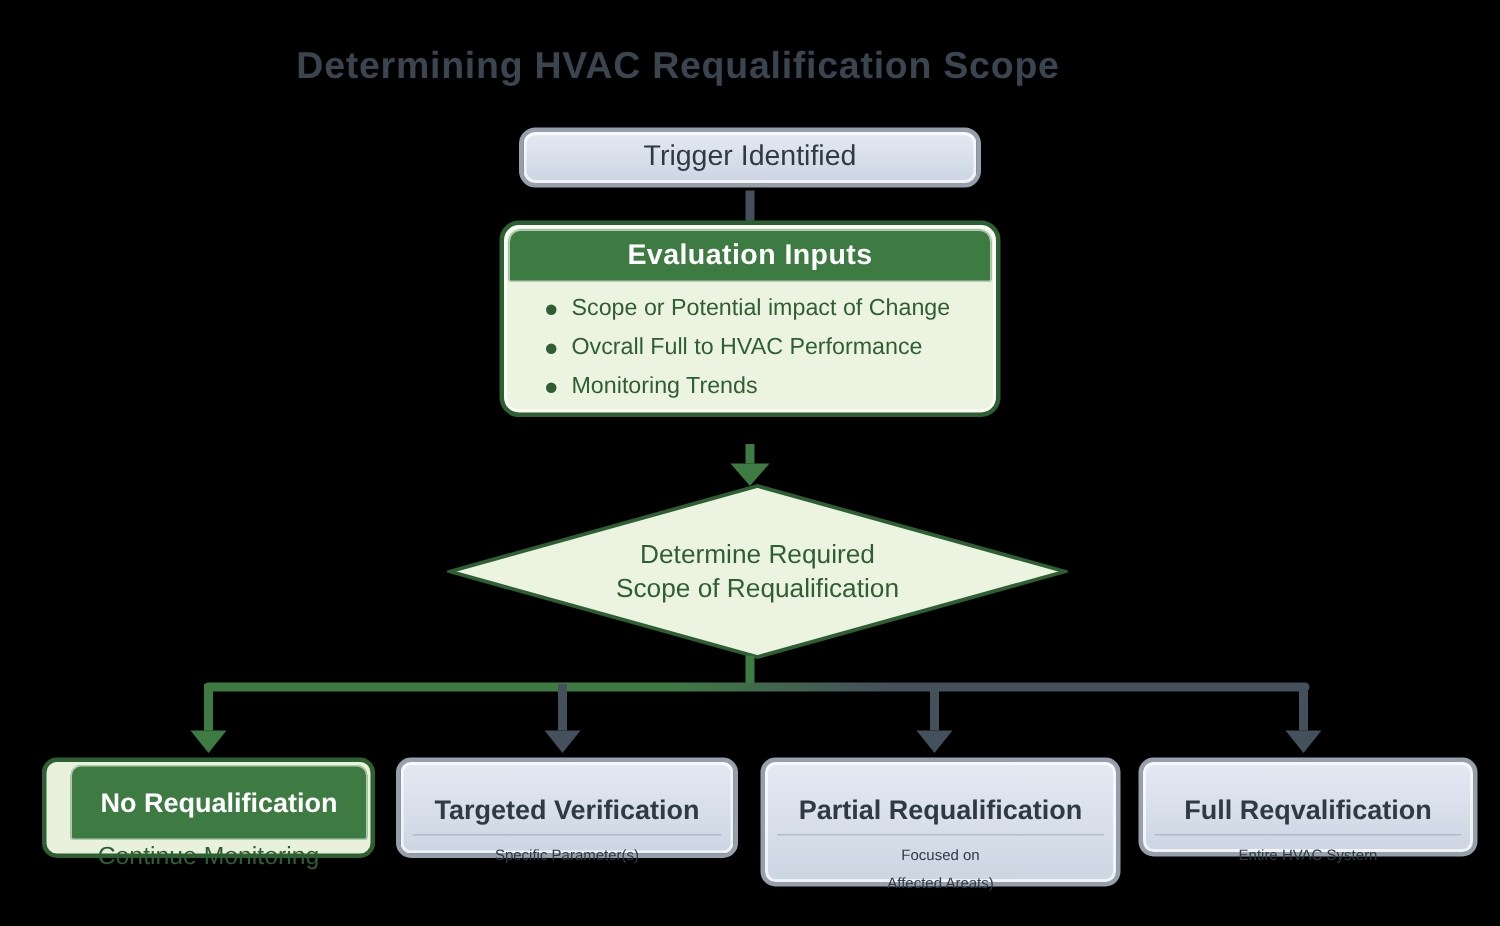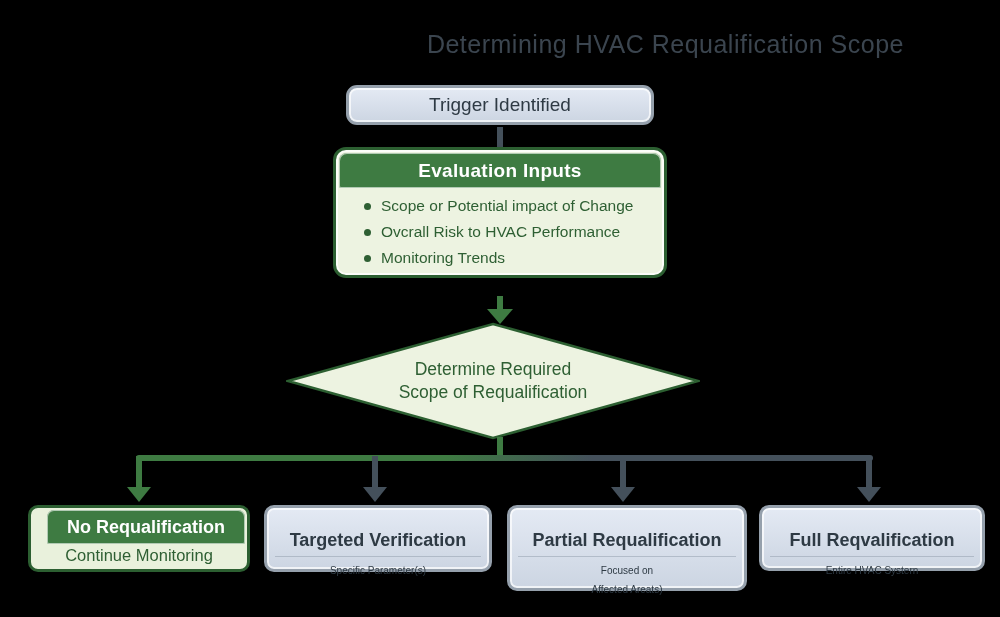--- a/index.html
+++ b/index.html
@@ -4,22 +4,22 @@
 <style>
   html,body{margin:0;padding:0;background:#000;}
   .canvas{
     position:relative;width:1000px;height:617px;background:#000;overflow:hidden;
     font-family:"Liberation Sans", sans-serif;
   }
   .abs{position:absolute;}
 
   
   .chart-title{
-    left:0;top:30px;width:904px;text-align:right;
-    font-size:25px;font-weight:normal;letter-spacing:.5px;
+    left:0;top:30px;width:904px;text-align:center;
+    font-size:25px;font-weight:bold;letter-spacing:.5px;
     color:var(--title-color);text-shadow:0 1px 2px rgba(0,0,0,.8);
   }
 
   
   .node{box-sizing:border-box;border-radius:11px;text-align:center;}
   .slate-node{
     border:3px solid var(--slate-border);
     background:linear-gradient(180deg,var(--slate-fill-1) 0%,var(--slate-fill-2) 100%);
     box-shadow:3px 4px 6px rgba(0,0,0,.55), inset 0 0 0 2px rgba(255,255,255,.7);
     color:var(--slate-text);
@@ -58,21 +58,21 @@
   .evaluation li{
     position:relative;margin-bottom:8px;padding-left:17px;text-align:left;
     color:var(--green-text);font-size:15.5px;line-height:18px;
   }
   .evaluation li::before{
     content:"";position:absolute;left:0;top:5.5px;width:7px;height:7px;border-radius:50%;
     background:var(--green-text);
   }
 
   
-  .diamond-wrap{left:286px;top:322px;width:414px;height:118px;}
+  .diamond-wrap{left:298px;top:322px;width:414px;height:118px;}
   .diamond-wrap svg{position:absolute;left:0;top:0;}
   .diamond-wrap polygon{fill:var(--green-light);stroke:var(--green-dark);stroke-width:2.5;}
   .diamond-text{
     position:absolute;left:0;top:0;width:100%;height:100%;
     display:flex;flex-direction:column;align-items:center;justify-content:center;
     color:var(--green-text);font-size:17.5px;line-height:23px;
   }
 
   
   .stub{left:497px;top:437px;width:6px;height:20px;background:var(--green-mid);}
@@ -94,21 +94,21 @@
     background:linear-gradient(180deg,var(--slate-fill-1) 0%,var(--slate-fill-2) 100%);
     box-shadow:3px 4px 6px rgba(0,0,0,.55), inset 0 0 0 2px rgba(255,255,255,.7);
     color:var(--slate-text);text-align:center;padding-top:22px;
   }
   .green-outcome{
     border:3px solid var(--green-dark);border-radius:10px;background:var(--green-body);
     box-shadow:3px 4px 6px rgba(0,0,0,.55);
     text-align:center;
   }
   .green-outcome .title{
-    margin:2px 2px 0 16px;height:34px;border-radius:7px 7px 2px 2px;
+    margin:2px 2px 0 16px;height:50px;border-radius:7px 7px 2px 2px;
     background:var(--green-mid);box-shadow:inset 0 0 0 1px rgba(255,255,255,.6);
     display:flex;align-items:center;justify-content:center;color:#fff;
   }
   .green-outcome .subtitle{color:var(--green-text);font-size:16.5px;margin-top:2px;}
   .ob1{left:28px;top:505px;width:222px;height:67px;}
   .ob2{left:264px;top:505px;width:228px;height:67px;}
   .ob3{left:507px;top:505px;width:240px;height:86px;}
   .ob4{left:759px;top:505px;width:226px;height:66px;}
 </style>
 </head>
@@ -124,21 +124,21 @@
 
   <div class="abs varrow slate-arrow" style="left:487px;top:127px;">
     <div class="shaft" style="height:22px;"></div>
     <div class="head"></div>
   </div>
 
   <div class="abs evaluation">
     <div class="hdr">Evaluation Inputs</div>
     <ul>
       <li>Scope or Potential impact of Change</li>
-      <li>Ovcrall Risk to HVAC Performance</li>
+      <li>Ovcrall Full to HVAC Performance</li>
       <li>Monitoring Trends</li>
     </ul>
   </div>
 
   <div class="abs varrow green-arrow" style="left:487px;top:296px;">
     <div class="shaft" style="height:13px;"></div>
     <div class="head"></div>
   </div>
 
   <div class="abs diamond-wrap">

